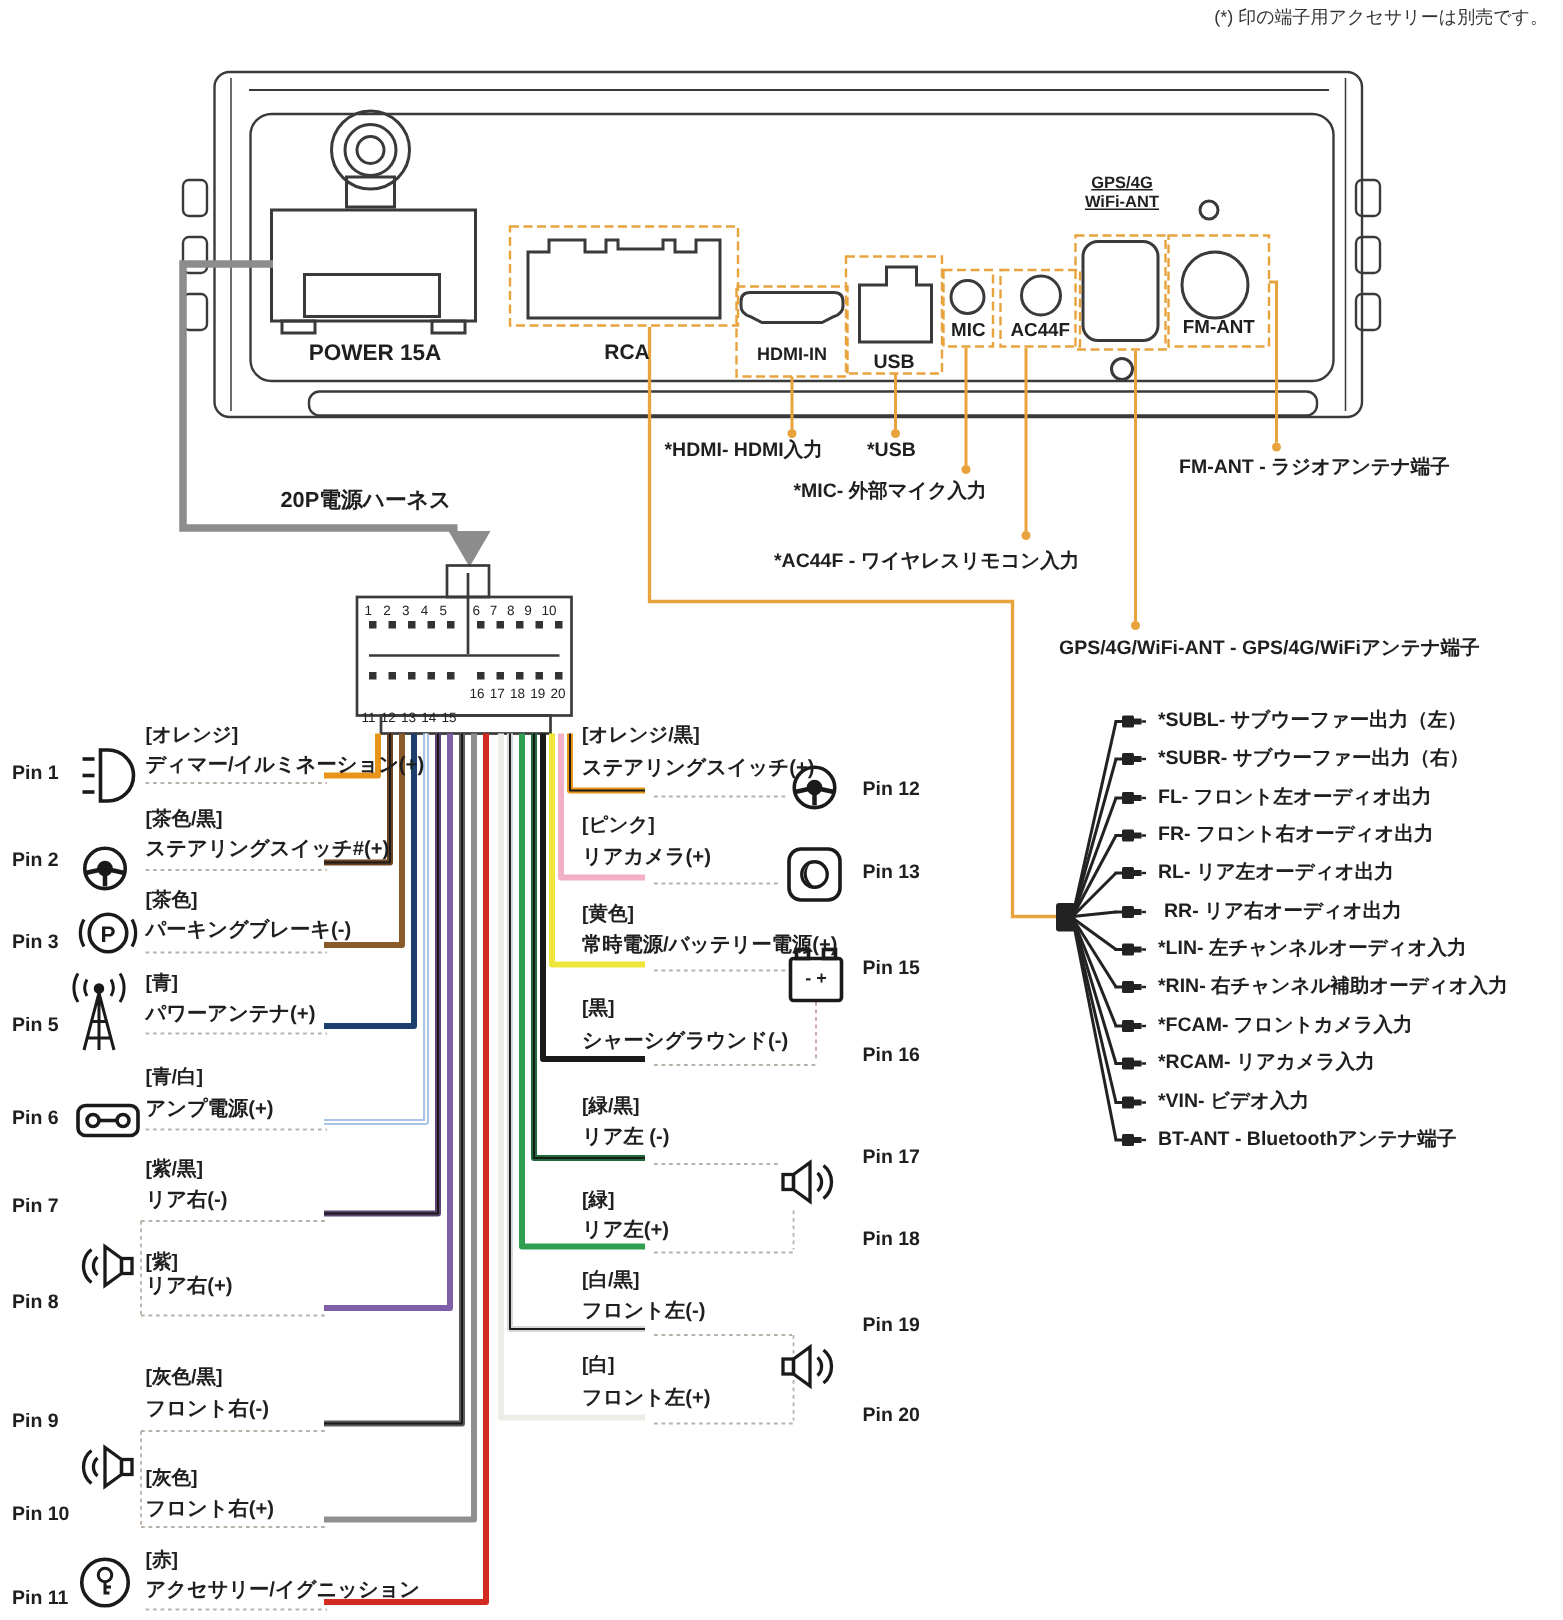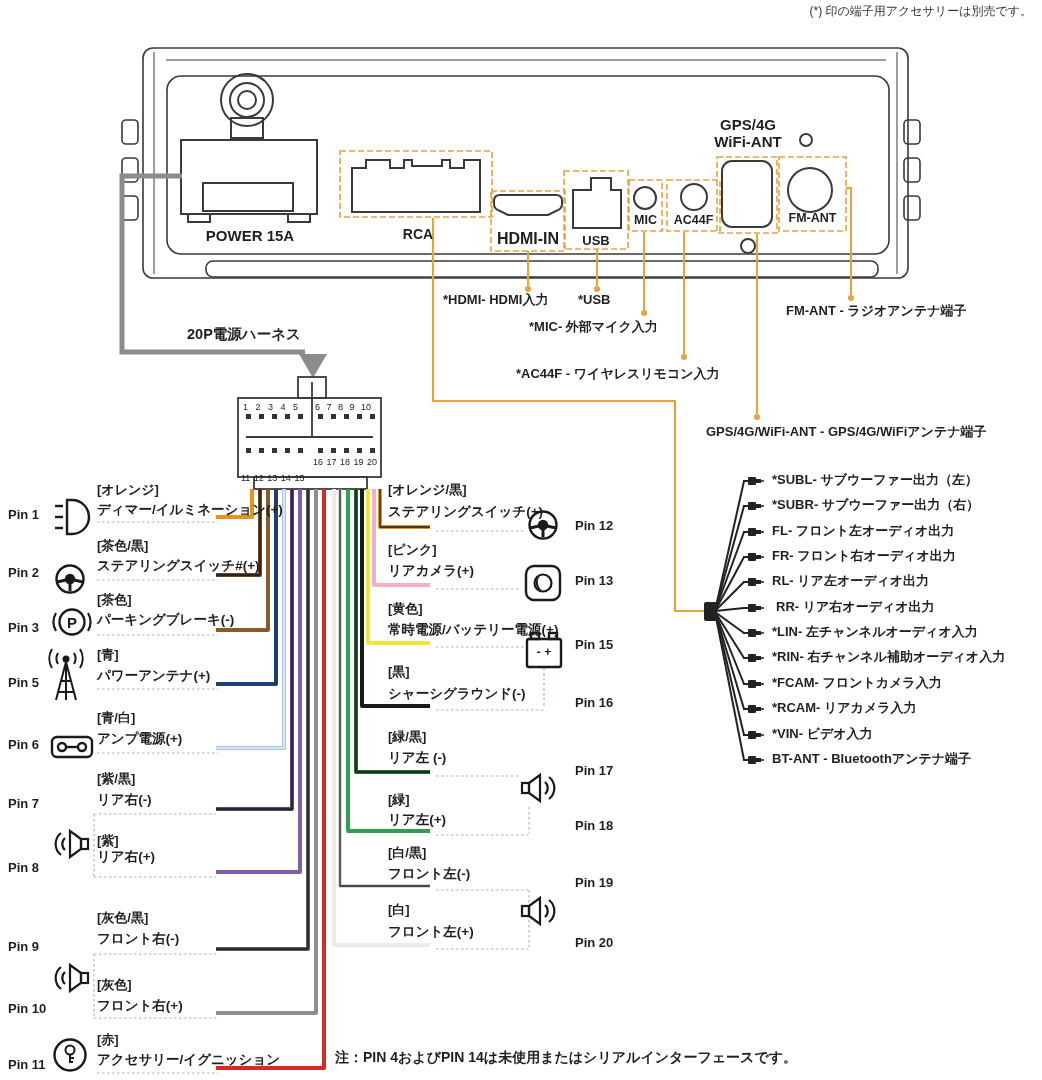--- a/index.html
+++ b/index.html
@@ -305,26 +305,26 @@
     <use href="#sym-rca" x="742" y="703" width="24" height="12"></use>
     <use href="#sym-rca" x="742" y="729" width="24" height="12"></use>
     <use href="#sym-rca" x="742" y="754" width="24" height="12"></use>
   </g>
 </svg>
 
 <div class="t hdr" style="right:10px;top:5px;">(*) 印の端子用アクセサリーは別売です。</div>
 
 <div class="t panel" style="left:192px;top:227px;width:116px;font-size:15px;">POWER 15A</div>
 <div class="t panel" style="left:388px;top:226px;width:60px;font-size:14px;">RCA</div>
-<div class="t panel" style="left:491px;top:230px;width:74px;font-size:16px;">HDMI-IN</div>
+<div class="t panel" style="left:491px;top:230px;width:74px;font-size:12px;">HDMI-IN</div>
 <div class="t panel" style="left:564px;top:234px;width:64px;font-size:13px;">USB</div>
 <div class="t panel" style="left:629px;top:213px;width:33px;font-size:12.5px;">MIC</div>
 <div class="t panel" style="left:667px;top:213px;width:53px;font-size:12.5px;">AC44F</div>
 <div class="t panel" style="left:779px;top:211px;width:67px;font-size:12.5px;">FM-ANT</div>
-<div class="t panel" style="left:708px;top:116px;width:80px;font-size:15px;">
+<div class="t panel" style="left:708px;top:116px;width:80px;font-size:11px;text-decoration:underline;">
   <div>GPS/4G</div>
   <div>WiFi-ANT</div>
 </div>
 
 <div class="t" style="left:443px;top:293px;">*HDMI- HDMI入力</div>
 <div class="t" style="left:578px;top:293px;">*USB</div>
 <div class="t" style="left:529px;top:320px;">*MIC- 外部マイク入力</div>
 <div class="t" style="left:516px;top:367px;">*AC44F - ワイヤレスリモコン入力</div>
 <div class="t" style="left:786px;top:304px;">FM-ANT - ラジオアンテナ端子</div>
 <div class="t" style="left:706px;top:425px;">GPS/4G/WiFi-ANT - GPS/4G/WiFiアンテナ端子</div>
@@ -415,15 +415,14 @@
 <div class="t" style="left:772px;top:549px;">FR- フロント右オーディオ出力</div>
 <div class="t" style="left:772px;top:574px;">RL- リア左オーディオ出力</div>
 <div class="t" style="left:776px;top:600px;">RR- リア右オーディオ出力</div>
 <div class="t" style="left:772px;top:625px;">*LIN- 左チャンネルオーディオ入力</div>
 <div class="t" style="left:772px;top:650px;">*RIN- 右チャンネル補助オーディオ入力</div>
 <div class="t" style="left:772px;top:676px;">*FCAM- フロントカメラ入力</div>
 <div class="t" style="left:772px;top:701px;">*RCAM- リアカメラ入力</div>
 <div class="t" style="left:772px;top:727px;">*VIN- ビデオ入力</div>
 <div class="t" style="left:772px;top:752px;">BT-ANT - Bluetoothアンテナ端子</div>
 
-<div class="t foot" style="left:335px;top:1049px;">注：PIN 4およびPIN 14は未使用またはシリアルインターフェースです。</div>
 
 </div>
 
 </body></html>

